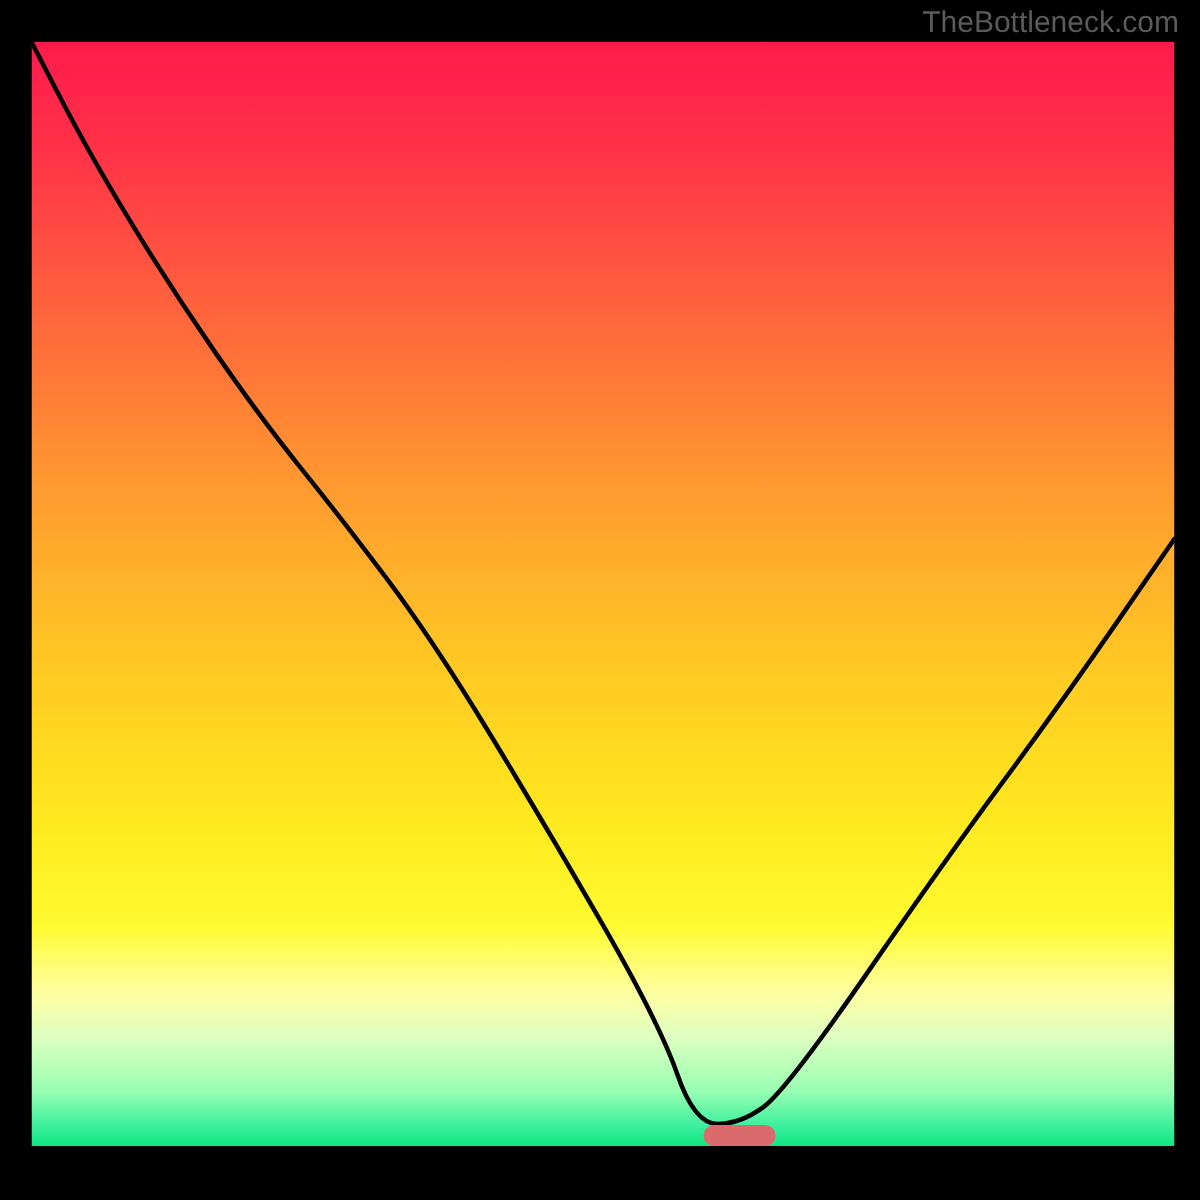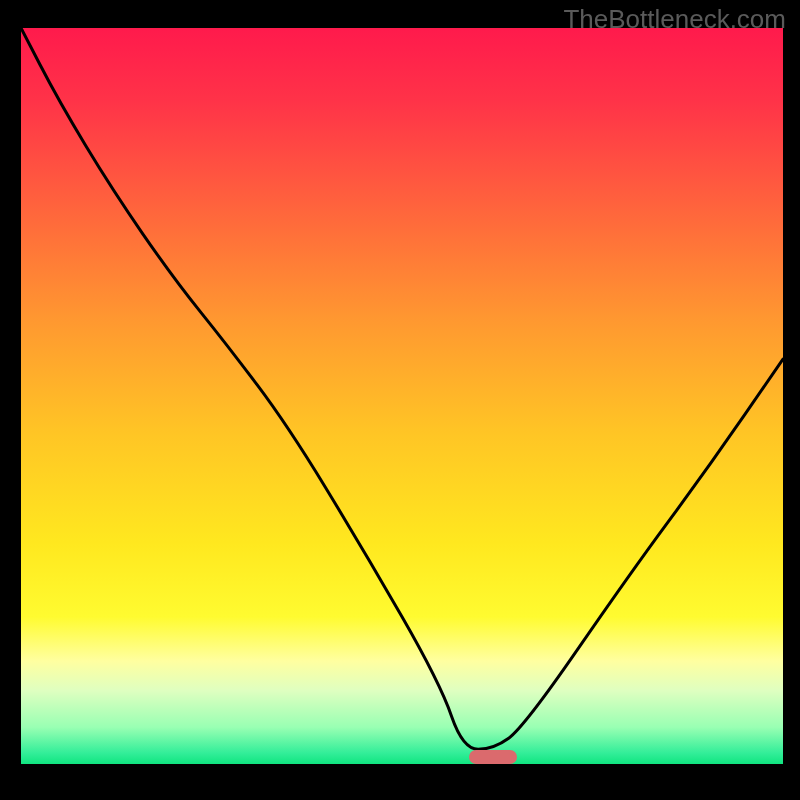--- a/index.html
+++ b/index.html
@@ -9,21 +9,21 @@
     background: #000;
     position: relative;
     font-family: Arial, sans-serif;
     overflow: hidden;
   }
   .watermark {
     position: absolute;
     top: 4px;
     right: 14px;
     color: #5a5a5a;
-    font-size: 26px;
+    font-size: 20px;
     font-weight: 400;
     z-index: 10;
   }
   .plot-area {
     position: absolute;
     left: 21px;
     top: 28px;
     width: 762px;
     height: 736px;
   }

